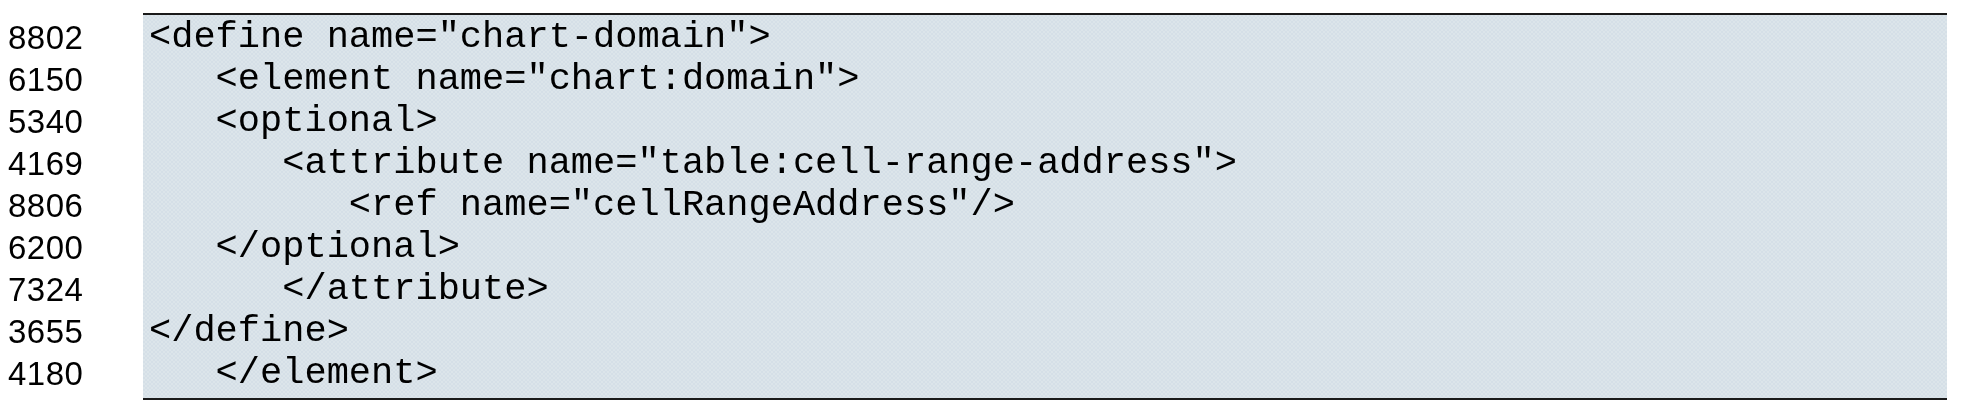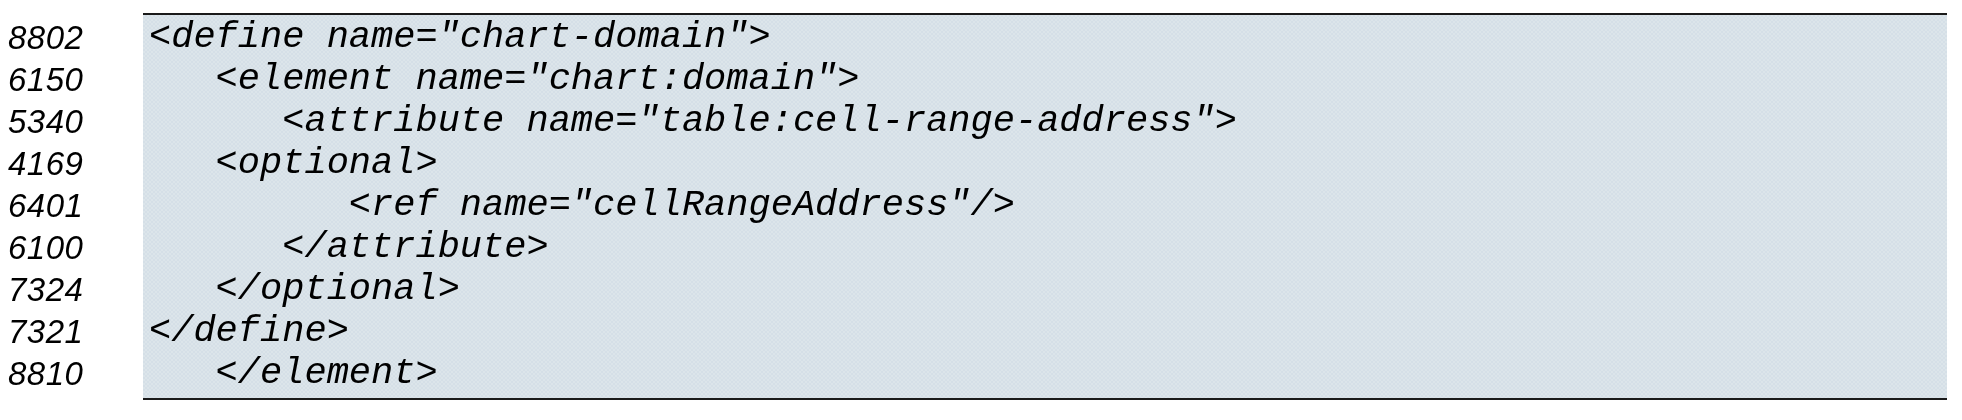--- a/index.html
+++ b/index.html
@@ -1,15 +1,15 @@
 <!DOCTYPE html>
 <html><head>
 <meta charset="utf-8">
 <style>
-  * { margin: 0; padding: 0; box-sizing: border-box; font-style: italic; }
+  * { margin: 0; padding: 0; box-sizing: border-box; }
   html, body {
     width: 1962px; height: 420px;
     background: #ffffff;
     overflow: hidden;
     font-family: "Liberation Sans", sans-serif;
   }
   .page {
     position: relative;
     width: 1962px; height: 420px;
     background: #ffffff;
@@ -55,32 +55,32 @@
 </head>
 <body>
 
 <div class="page">
 
   <div class="gutter">
     <div class="ln">8802</div>
     <div class="ln">6150</div>
     <div class="ln">5340</div>
     <div class="ln">4169</div>
-    <div class="ln">6401</div>
-    <div class="ln">6100</div>
+    <div class="ln">8806</div>
+    <div class="ln">6200</div>
     <div class="ln">7324</div>
-    <div class="ln">7321</div>
-    <div class="ln">8810</div>
+    <div class="ln">3655</div>
+    <div class="ln">4180</div>
   </div>
 
   <div class="codebox">
     <div class="cl">&lt;define name="chart-domain"&gt;</div>
     <div class="cl">   &lt;element name="chart:domain"&gt;</div>
+    <div class="cl">   &lt;optional&gt;</div>
     <div class="cl">      &lt;attribute name="table:cell-range-address"&gt;</div>
-    <div class="cl">   &lt;optional&gt;</div>
     <div class="cl">         &lt;ref name="cellRangeAddress"/&gt;</div>
+    <div class="cl">   &lt;/optional&gt;</div>
     <div class="cl">      &lt;/attribute&gt;</div>
-    <div class="cl">   &lt;/optional&gt;</div>
     <div class="cl">&lt;/define&gt;</div>
     <div class="cl">   &lt;/element&gt;</div>
   </div>
 
 </div>
 
 </body></html>

